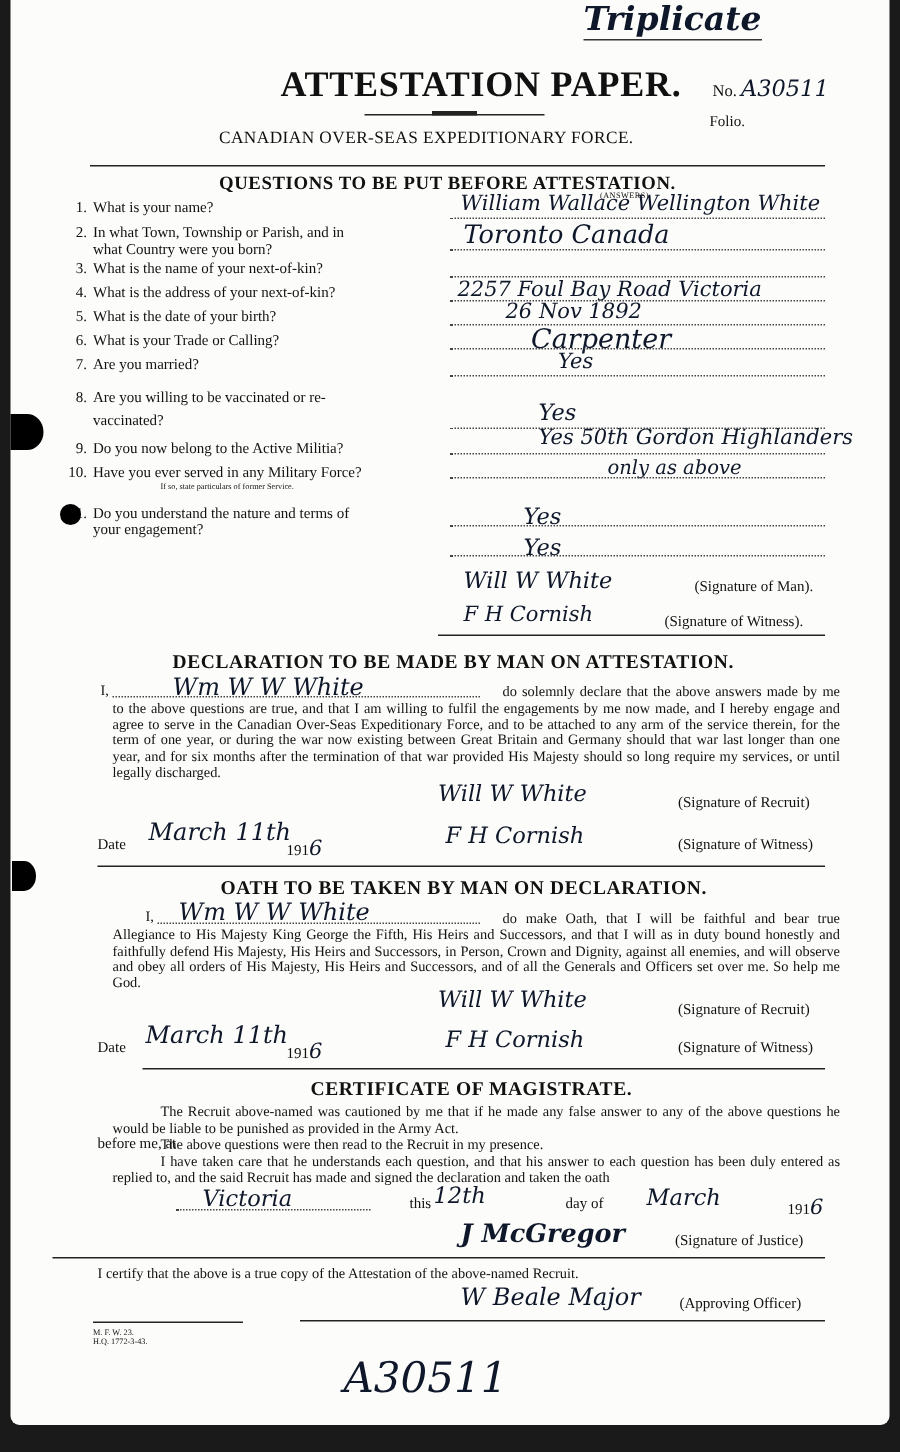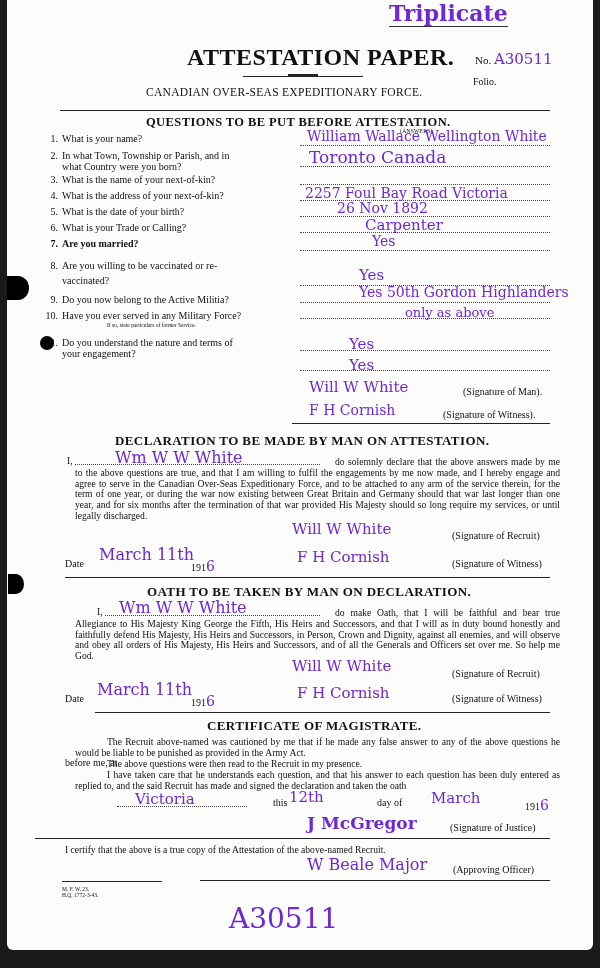--- a/index.html
+++ b/index.html
@@ -1,21 +1,21 @@
 <!DOCTYPE html>
 <html><head>
 <meta charset="utf-8">
 <style>
   html, body { margin:0; padding:0; }
   body { width:600px; height:968px; background:#1a1a1a; position:relative; overflow:hidden;
          font-family:"Liberation Serif","DejaVu Serif",serif; color:#111; }
   .page { position:absolute; left:7px; top:0; width:586px; height:950px; background:#fcfcfa;
           border-radius:0 0 6px 6px; }
   .abs { position:absolute; }
-  .hand { font-family:"DejaVu Serif","Liberation Serif",serif; color:#6d28d9; white-space:nowrap; }
+  .hand { font-family:"DejaVu Serif","Liberation Serif",serif; font-style:italic; color:#0f172a; white-space:nowrap; }
   .title { font-size:24px; letter-spacing:0.5px;font-weight:bold; }
   .caps { font-size:11.5px; letter-spacing:0.3px; }
   .section-h { font-size:13px; font-weight:bold; letter-spacing:0.4px; }
   .q { font-size:10px; line-height:11px; white-space:nowrap; }
   .q .num { display:inline-block; width:18px; text-align:right; margin-right:4px; }
   .dots { border-bottom:1px dotted #444; }
   .rule { position:absolute; height:1px; background:#222; }
   .para { font-size:9.6px; line-height:10.8px; text-align:justify;margin-left:10px; }
   .sig-label { font-size:10px; white-space:nowrap; }
   .small { font-size:5.5px; letter-spacing:0.3px; }
@@ -65,23 +65,23 @@
   <div class="abs hand" style="left:298px;top:185px;font-size:14px;">2257 Foul Bay Road Victoria</div>
 
   <div class="abs q" style="left:33px;top:206px;">
     <span class="num">5.</span><span>What is the date of your birth?</span>
   </div>
   <div class="abs hand" style="left:330px;top:200px;font-size:14px;">26 Nov 1892</div>
 
   <div class="abs q" style="left:33px;top:222px;">
     <span class="num">6.</span><span>What is your Trade or Calling?</span>
   </div>
-  <div class="abs hand" style="left:358px;top:216px;font-size:15px;">Carpenter</div>
+  <div class="abs hand" style="left:347px;top:216px;font-size:18px;">Carpenter</div>
 
-  <div class="abs q" style="left:33px;top:238px;font-weight:bold;">
+  <div class="abs q" style="left:33px;top:238px;">
     <span class="num">7.</span><span>Are you married?</span>
   </div>
   <div class="abs hand" style="left:365px;top:233px;font-size:14px;">Yes</div>
 
   <div class="abs q" style="left:33px;top:258px;line-height:15px;">
     <span class="num">8.</span><span>Are you willing to be vaccinated or re-</span><br>
     <span class="num"></span><span>vaccinated?</span>
   </div>
   <div class="abs hand" style="left:352px;top:266px;font-size:15px;">Yes</div>
 

